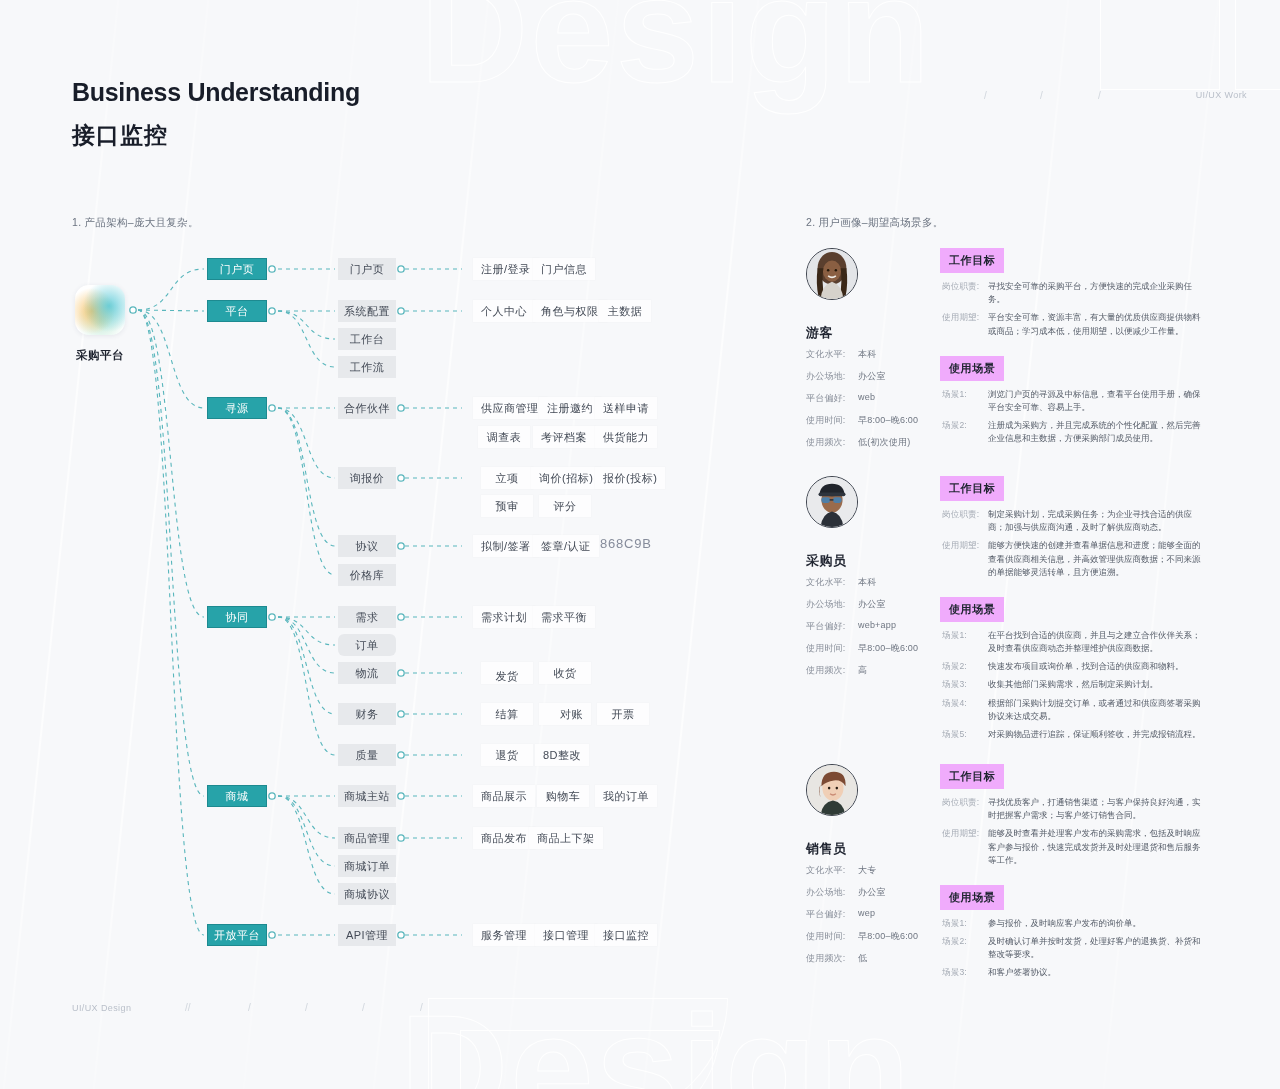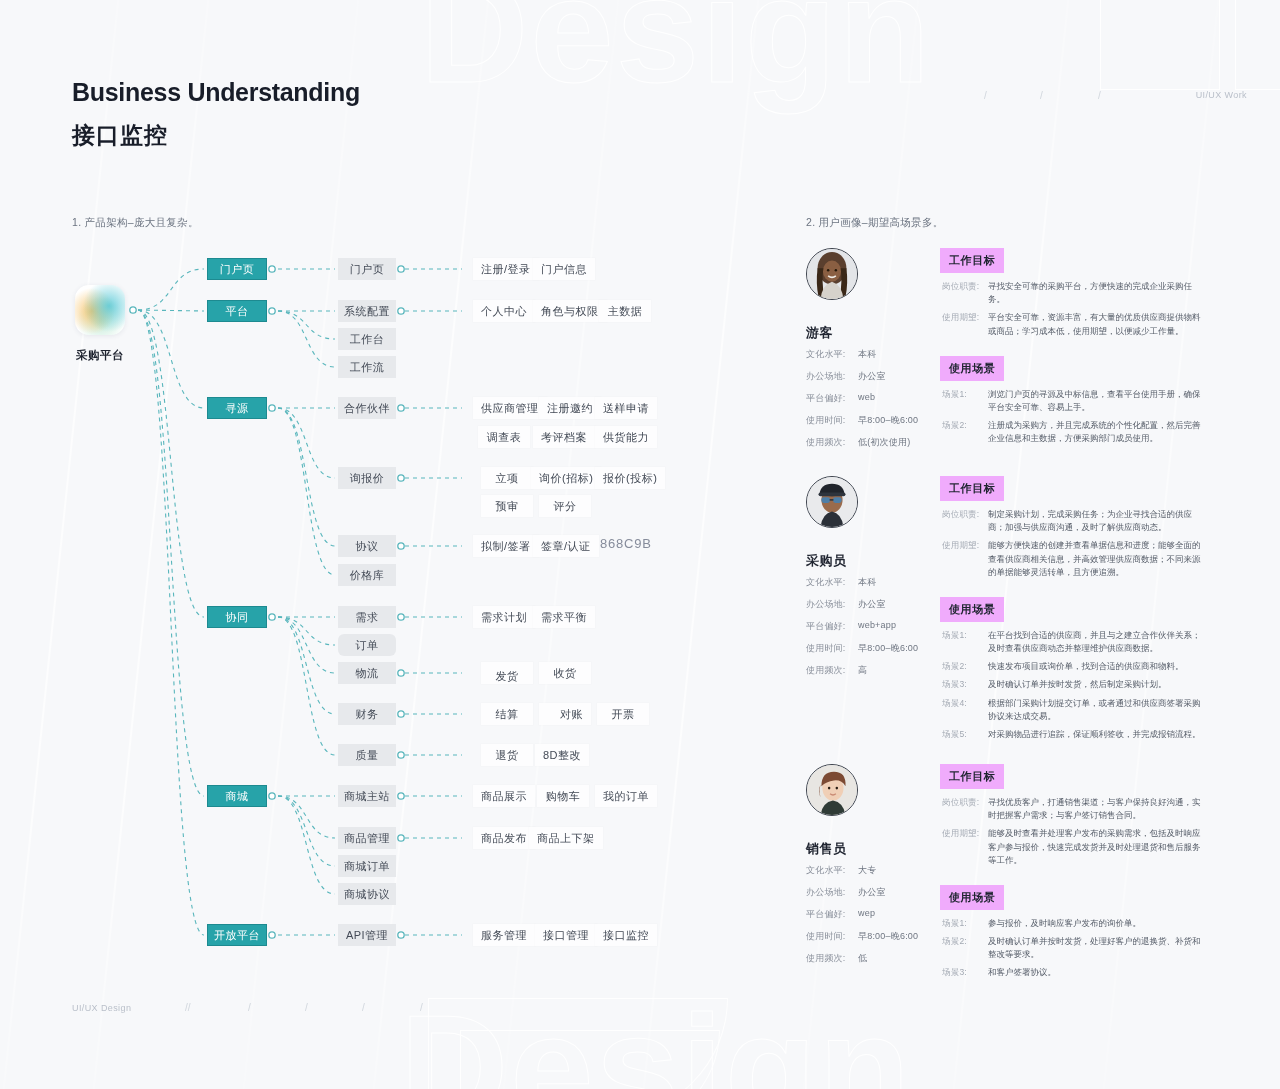--- a/index.html
+++ b/index.html
@@ -476,21 +476,21 @@
     <div class="row">
       <span class="k">场景1:</span>
       <span class="v">在平台找到合适的供应商，并且与之建立合作伙伴关系；及时查看供应商动态并整理维护供应商数据。</span>
     </div>
     <div class="row">
       <span class="k">场景2:</span>
       <span class="v">快速发布项目或询价单，找到合适的供应商和物料。</span>
     </div>
     <div class="row">
       <span class="k">场景3:</span>
-      <span class="v">及时确认订单并按时发货，然后制定采购计划。</span>
+      <span class="v">收集其他部门采购需求，然后制定采购计划。</span>
     </div>
     <div class="row">
       <span class="k">场景4:</span>
       <span class="v">根据部门采购计划提交订单，或者通过和供应商签署采购协议来达成交易。</span>
     </div>
     <div class="row">
       <span class="k">场景5:</span>
       <span class="v">对采购物品进行追踪，保证顺利签收，并完成报销流程。</span>
     </div>
         </div>

